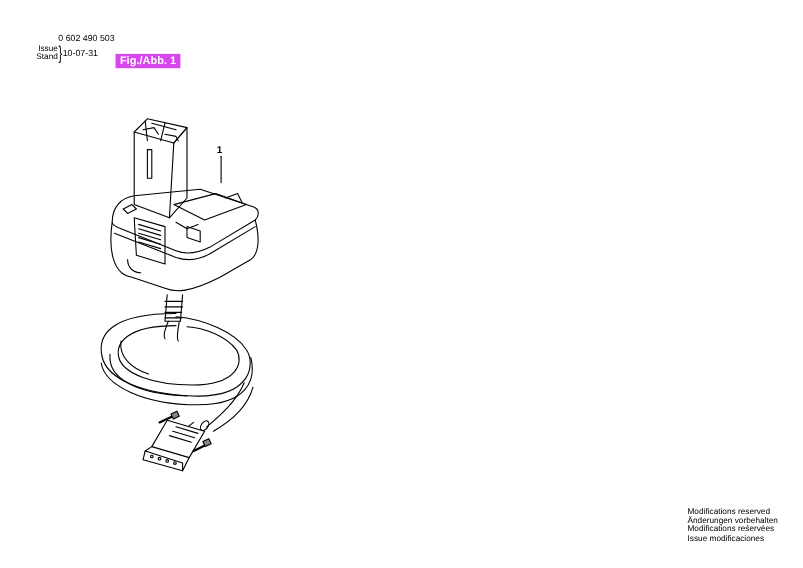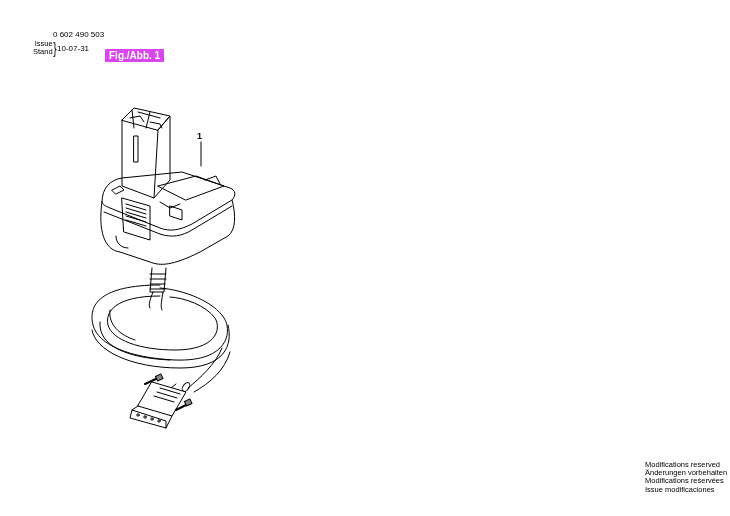--- a/index.html
+++ b/index.html
@@ -4,21 +4,21 @@
 <style>
   html, body { margin:0; padding:0; background:#fff; }
   body { width:730px; height:516px; position:relative; overflow:hidden; font-family:"Liberation Sans", sans-serif; color:#000; }
   .header { position:absolute; left:33px; top:30px; font-size:8px; line-height:9px; }
   .part-no { position:absolute; left:0; top:0; white-space:nowrap;padding-left:20px; }
   .issue-block { position:absolute; left:0; top:10px; white-space:nowrap; }
   .issue-labels { position:absolute; left:0; top:0; line-height:8px; font-size:7.5px;text-align:right; }
   .brace { position:absolute; left:19px; top:0px; font-size:17px; line-height:17px; transform:scaleX(0.6); }
   .issue-date { position:absolute; left:24px; top:4px; font-size:8px; }
   .fig-label { position:absolute; left:72px; top:9px; background:#d946ef; color:#fff; font-weight:bold; font-size:10px; padding:1px 4px; line-height:11px; white-space:nowrap; }
-  .footer { position:absolute; left:625px; top:461px; font-size:7.5px; line-height:8.2px; white-space:nowrap;margin-left:20px; }
+  .footer { position:absolute; left:625px; top:461px; font-size:7.5px; line-height:8.2px; white-space:nowrap; }
   .drawing { position:absolute; left:0; top:0; }
   .callout { position:absolute; left:197px; top:131px; font-size:9px; font-weight:bold; }
 </style>
 </head>
 <body>
 
 <div class="header">
   <div class="part-no">0 602 490 503</div>
   <div class="issue-block">
     <div class="issue-labels">

